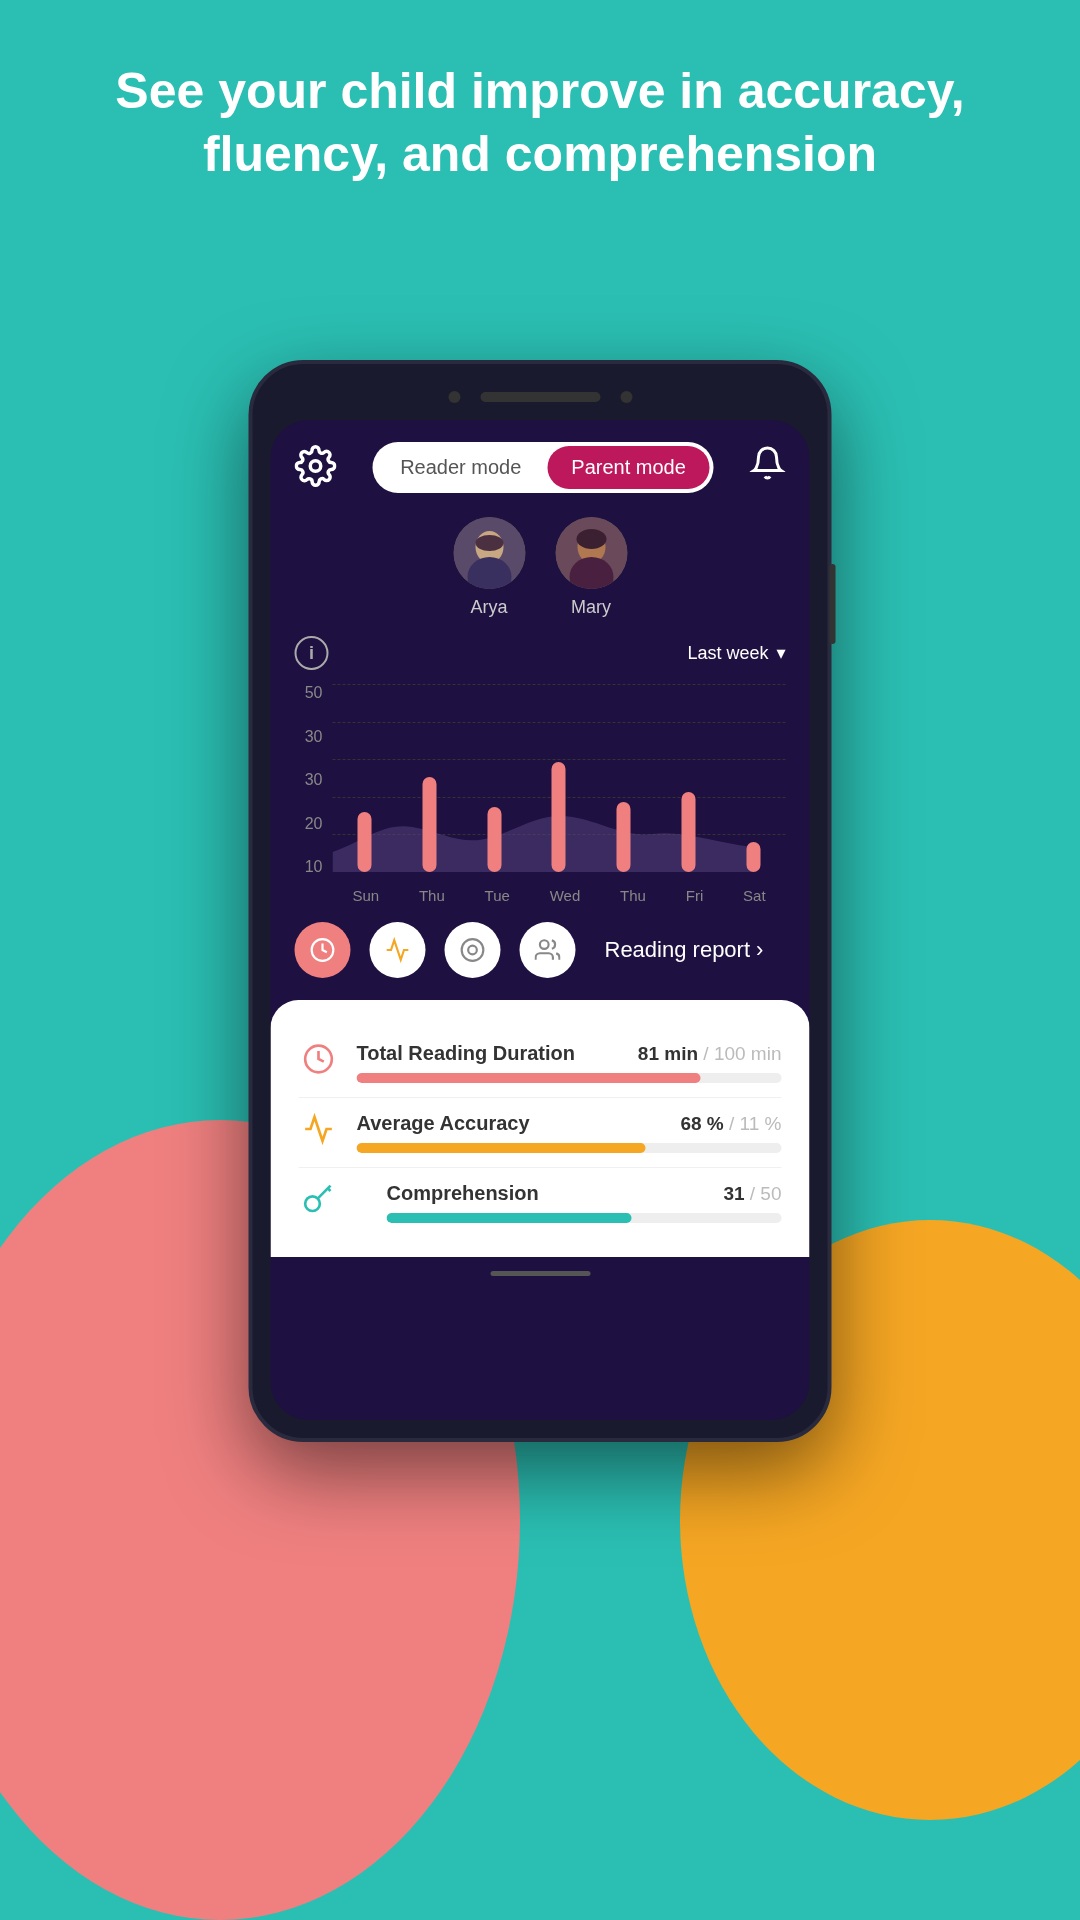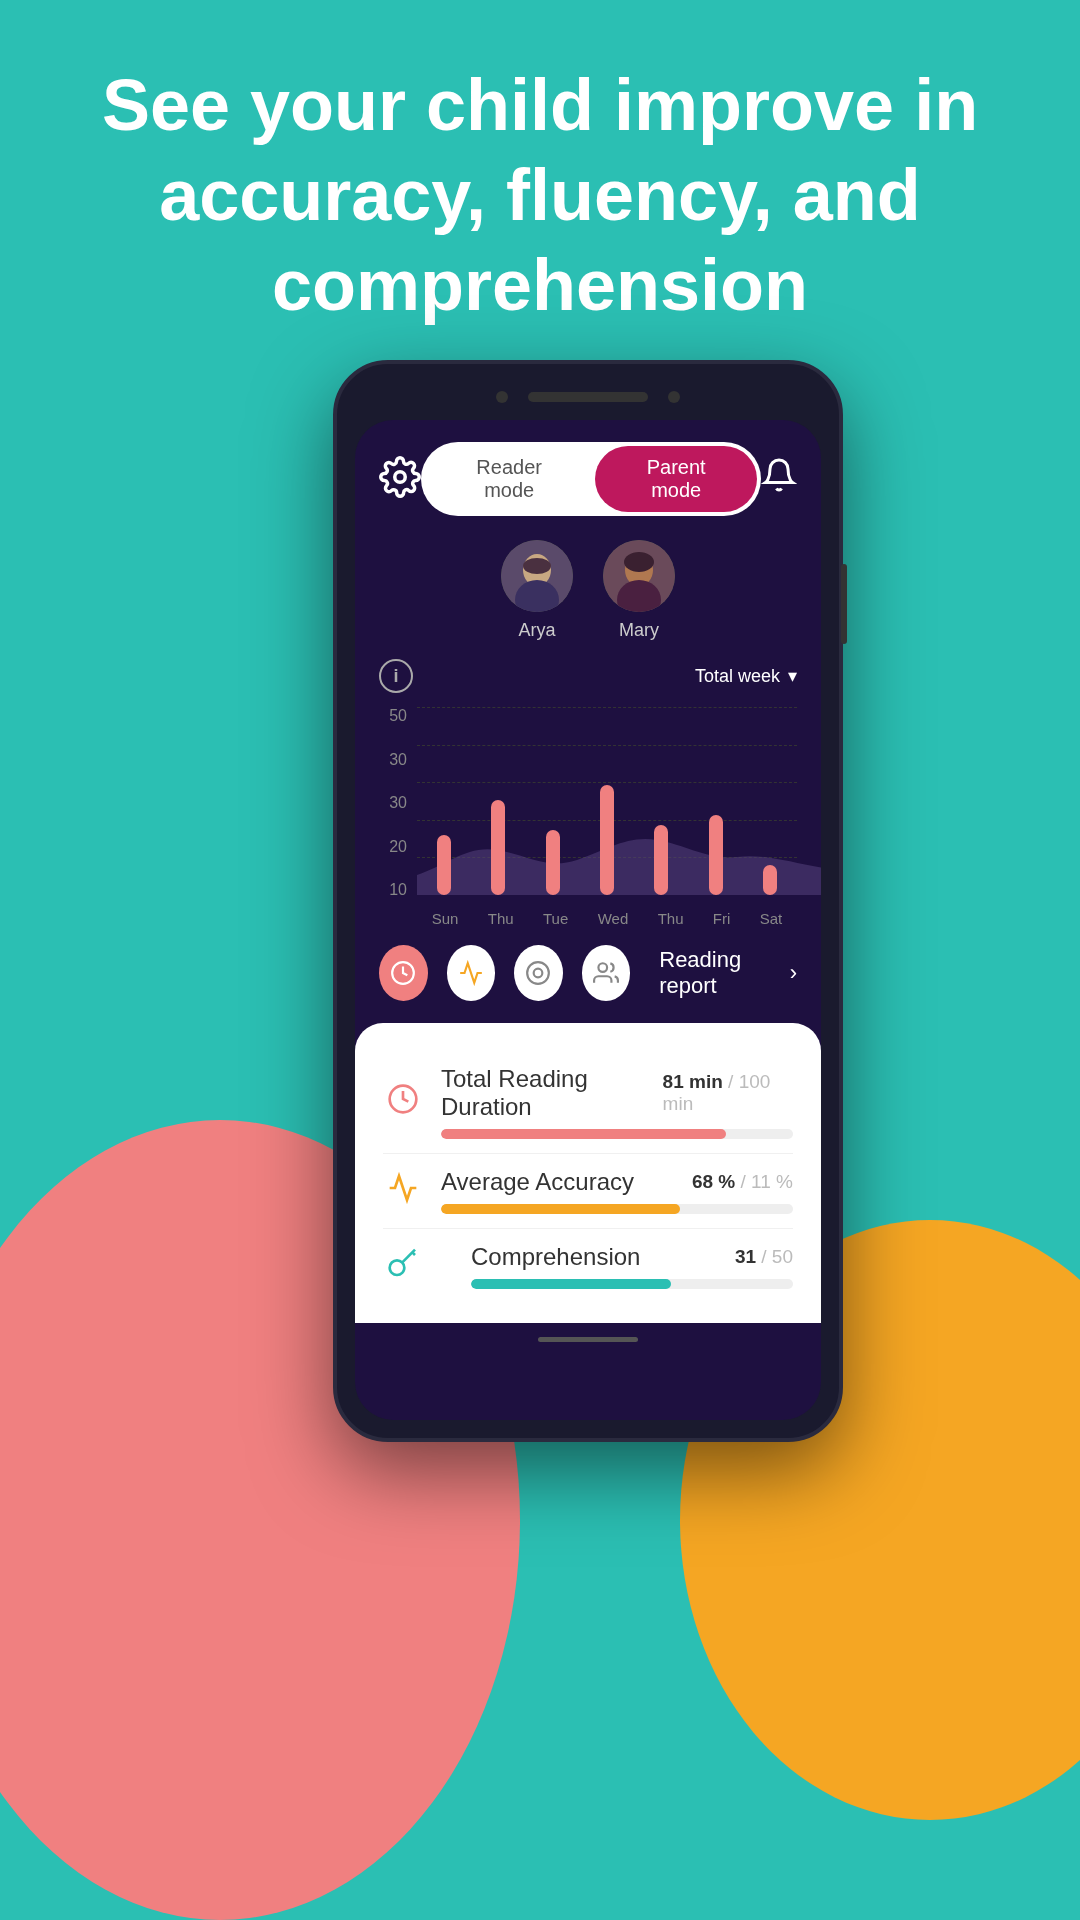--- a/index.html
+++ b/index.html
@@ -45,34 +45,33 @@
     .hero-text {
       position: absolute;
       top: 60px;
       left: 60px;
       right: 60px;
       text-align: center;
       z-index: 2;
     }
     .hero-text h1 {
       color: white;
-      font-size: 72px;
+      font-size: 50px;
       font-weight: 800;
       line-height: 1.25;
     }
 
     
     .phone-wrapper {
       position: absolute;
       top: 360px;
       left: 50%;
       transform: translateX(-50%);
       z-index: 3;
-      width: 510px;
-      margin-left: 48px;
+      width: 583px;
     }
 
     .phone-outer {
       background: #1a1a2e;
       border-radius: 55px;
       padding: 18px;
       box-shadow: 0 30px 80px rgba(0,0,0,0.5);
       position: relative;
       border: 4px solid #2a2a3e;
     }
@@ -340,23 +339,23 @@
     .stat-info {
       flex: 1;
     }
     .stat-title-row {
       display: flex;
       justify-content: space-between;
       align-items: center;
       margin-bottom: 8px;
     }
     .stat-title {
-      font-size: 24px;
+      font-size: 20px;
       color: #333;
-      font-weight: 400;
+      font-weight: 700;
     }
     .stat-value {
       font-size: 19px;
     }
     .stat-value .current { font-weight: bold; color: #333; }
     .stat-value .max { color: #bbb; }
     .progress-bar-bg {
       height: 10px;
       background: #eee;
       border-radius: 5px;
@@ -461,21 +460,21 @@
             </svg>
           </div>
           <span class="avatar-label">Mary</span>
         </div>
       </div>
 
       <div class="chart-section">
         <div class="chart-header">
           <div class="info-circle">i</div>
           <div class="time-filter">
-            <span>Total week</span>
+            <span>Last week</span>
             <span>▾</span>
           </div>
         </div>
 
         <div class="chart-area">
 
           <div class="chart-labels-y">
             <span class="y-label">50</span>
             <span class="y-label">30</span>
             <span class="y-label">30</span>

